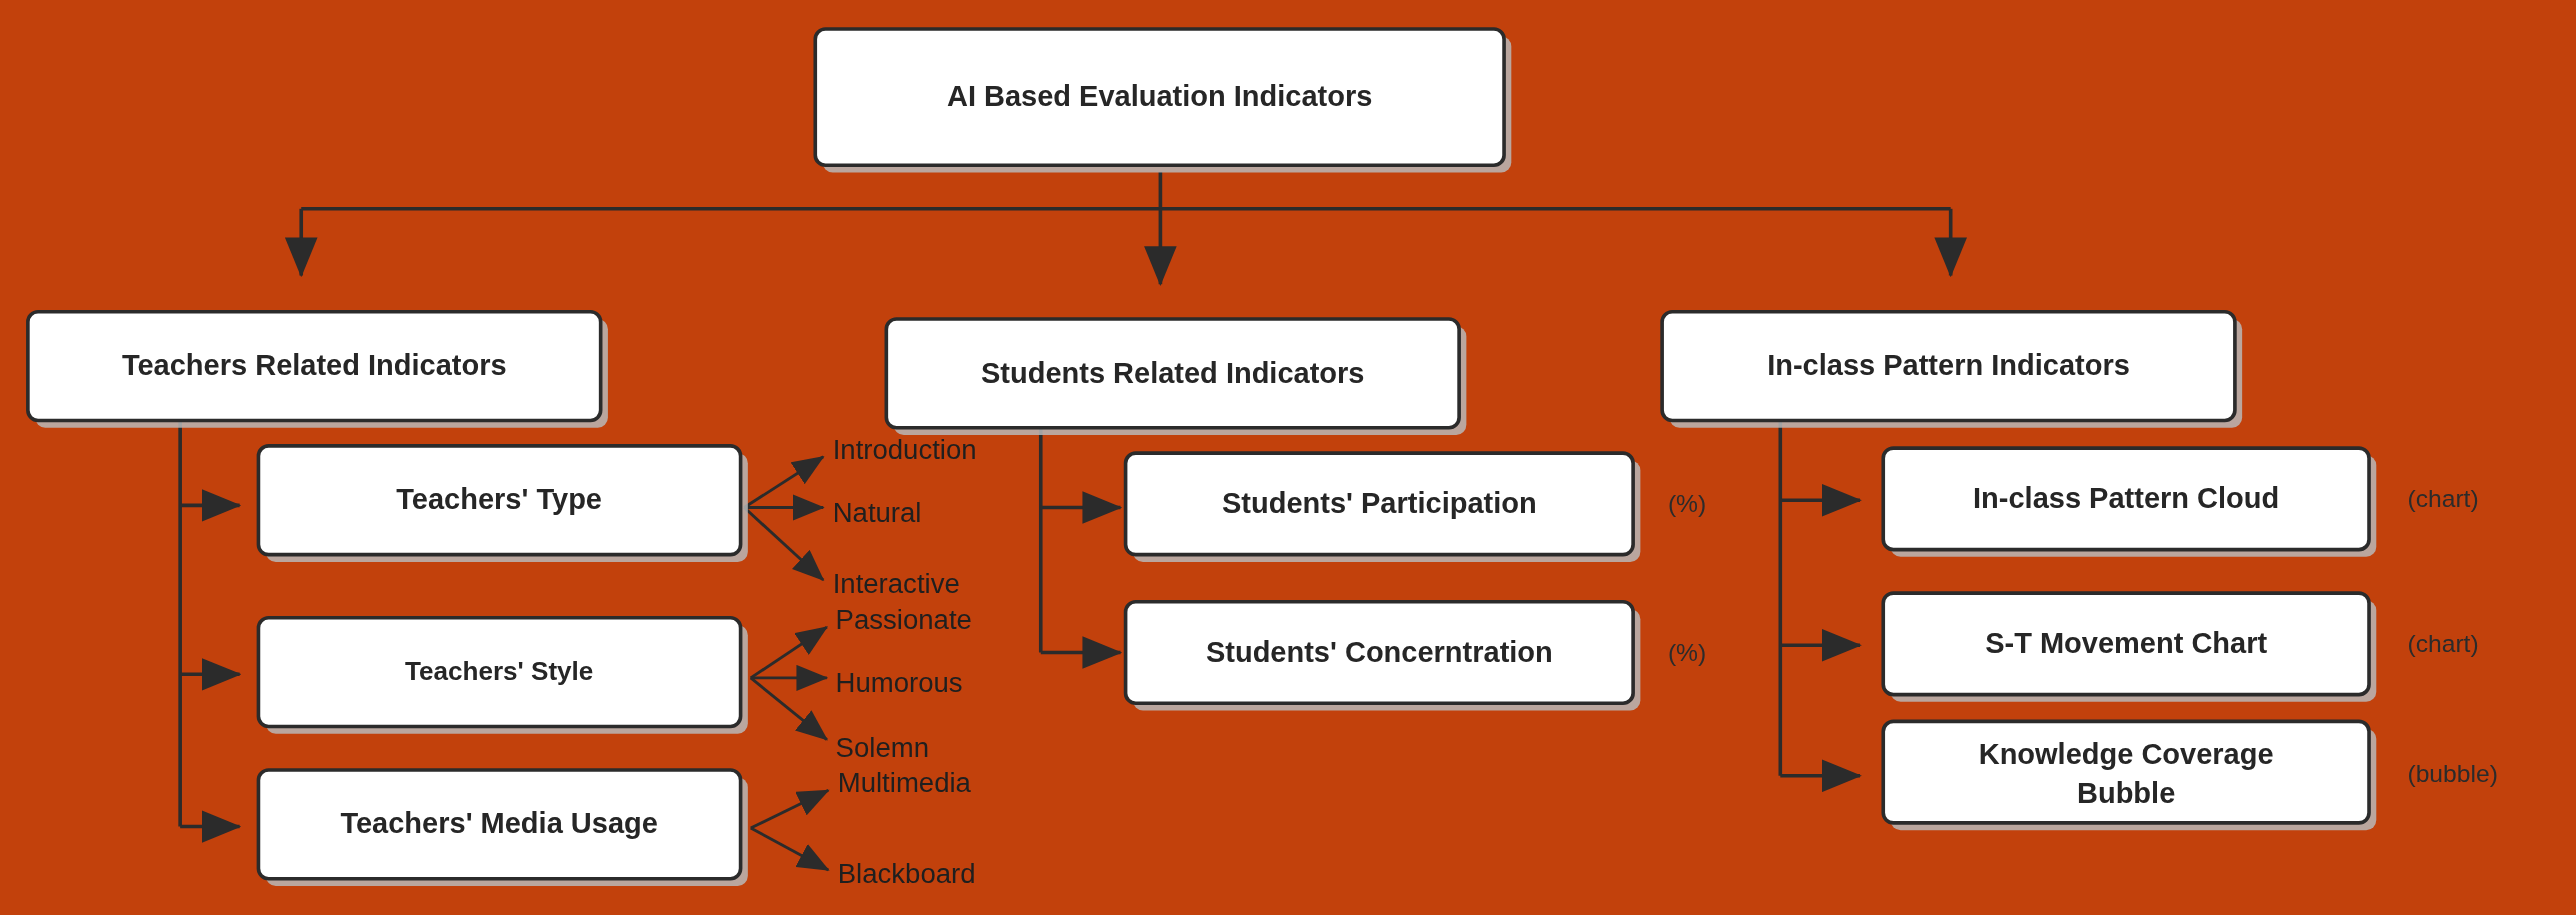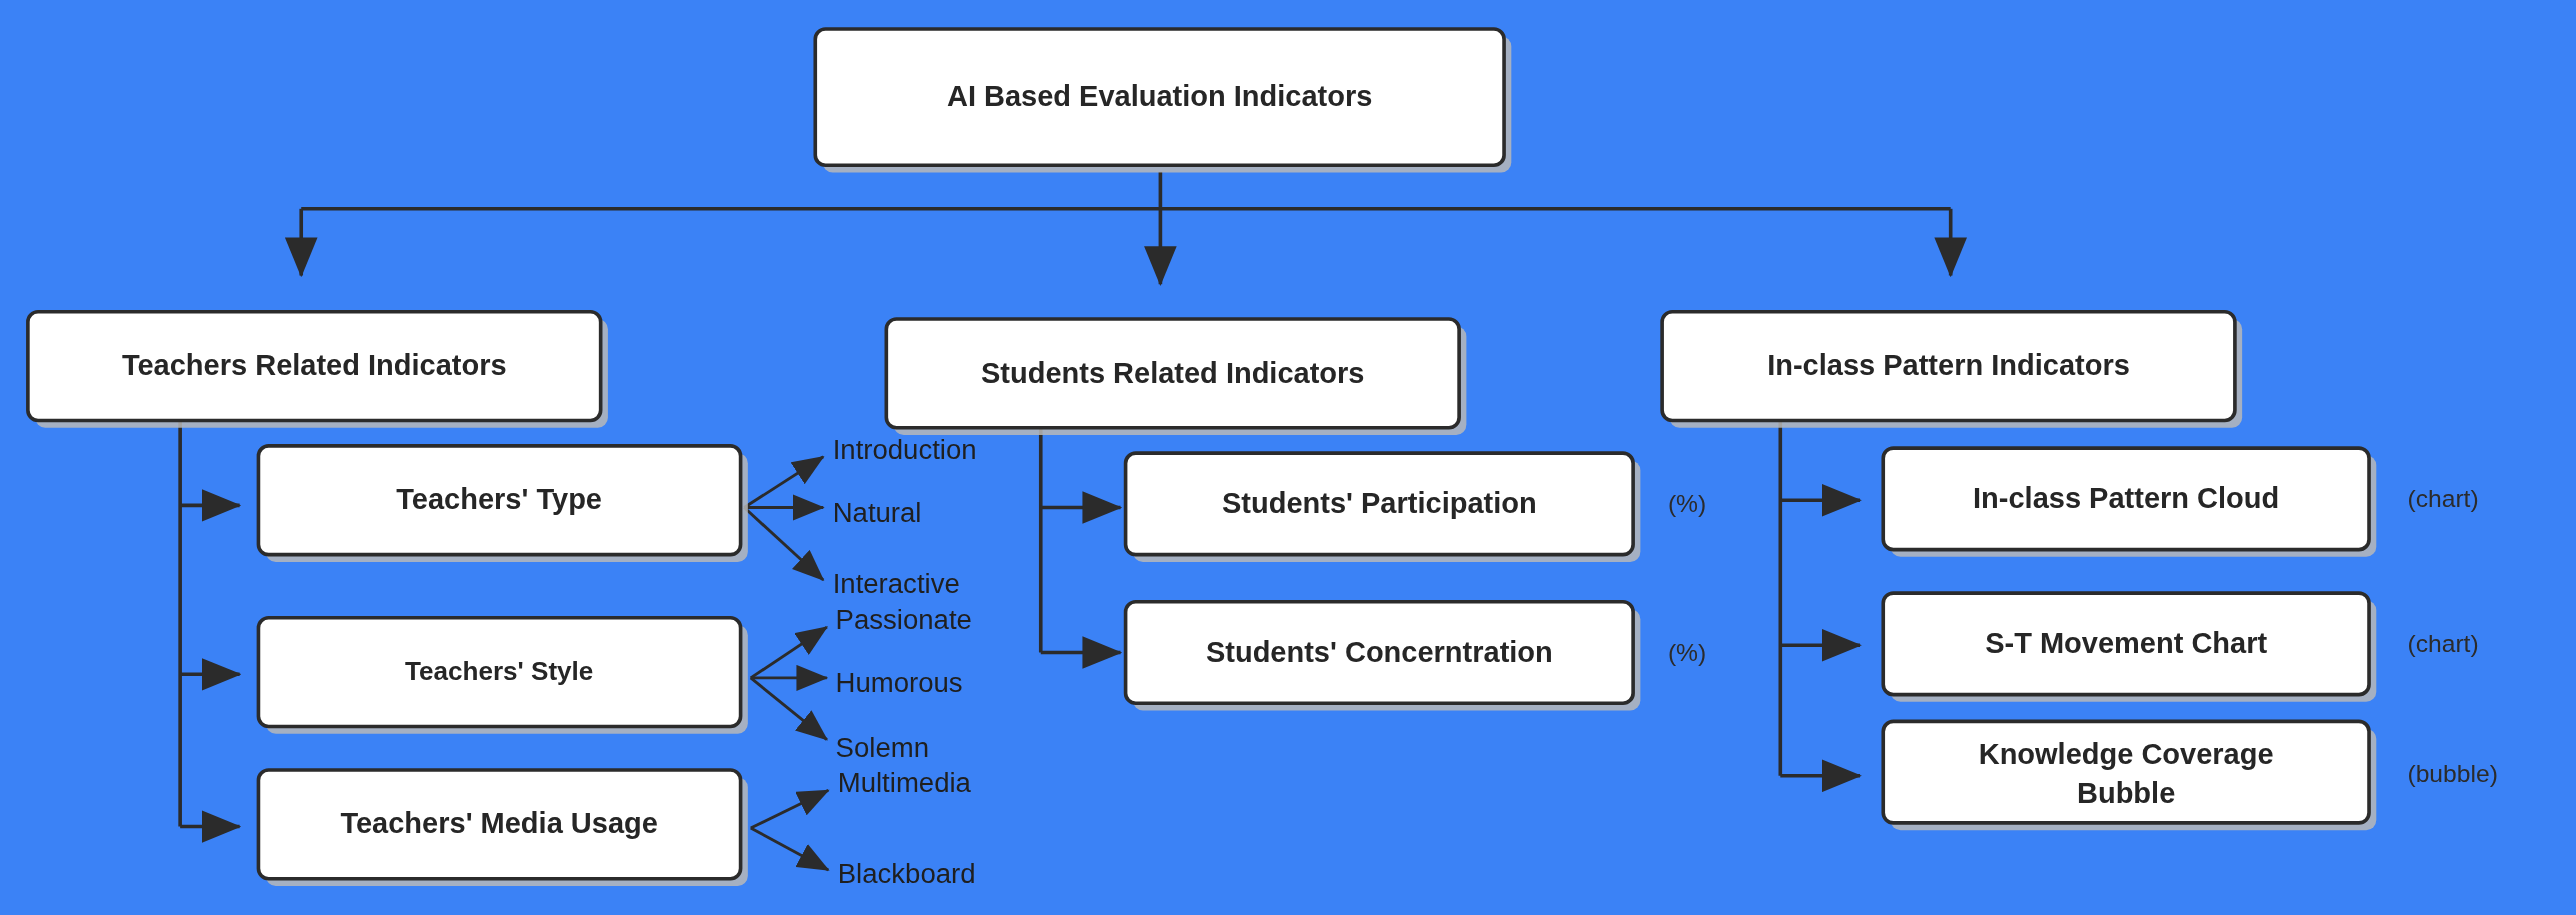--- a/index.html
+++ b/index.html
@@ -5,21 +5,21 @@
 <style>
   html, body {
     margin: 0;
     padding: 0;
     background: #ffffff;
   }
   #diagram-root {
     position: relative;
     width: 2576px;
     height: 915px;
-    background: #3b82f6;
+    background: #c2410c;
     font-family: "Liberation Sans", sans-serif;
     overflow: hidden;
   }
   svg#diagram-svg {
     position: absolute;
     top: 0;
     left: 0;
     width: 2576px;
     height: 915px;
     display: block;

